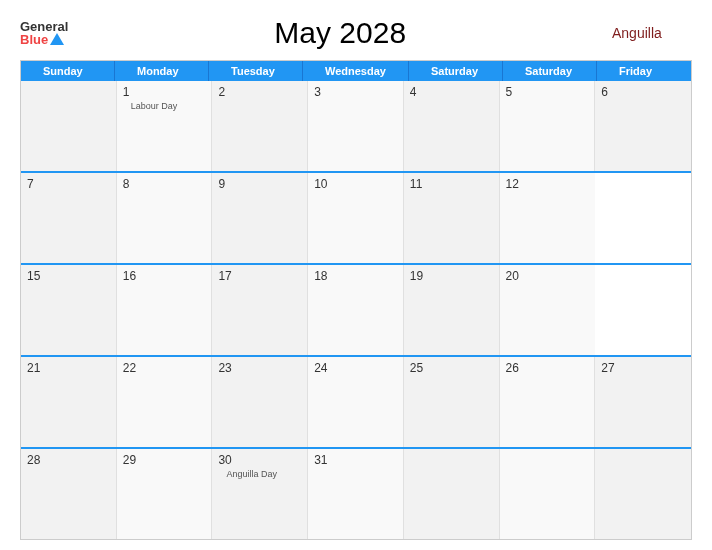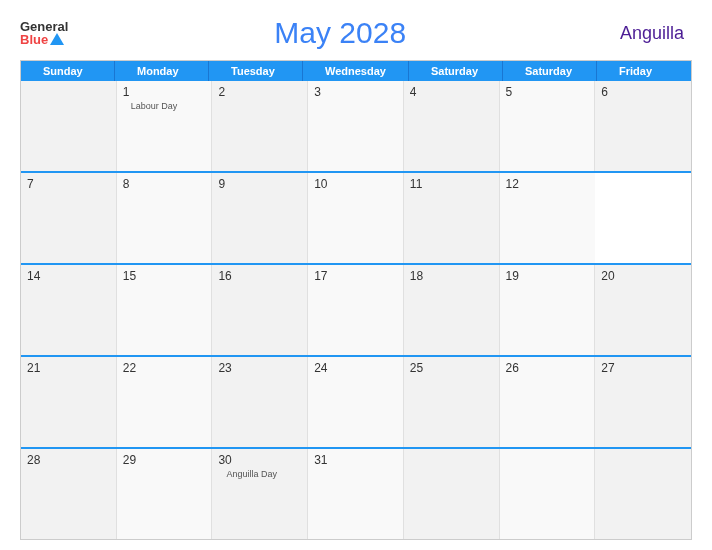--- a/index.html
+++ b/index.html
@@ -50,28 +50,28 @@
       border-left: 7px solid transparent;
       border-right: 7px solid transparent;
       border-bottom: 12px solid #2196F3;
       display: inline-block;
       margin-left: 2px;
       margin-bottom: 1px;
     }
     .title {
       font-size: 30px;
       font-weight: normal;
-      color: #3b82f6;
+      color: #000000;
       text-align: center;
       flex: 1;
     }
     .country {
-      font-size: 18px;
-      color: #4c1d95;
-      text-align: center;
+      font-size: 14px;
+      color: #7f1d1d;
+      text-align: left;
       min-width: 80px;
     }
     .calendar {
       flex: 1;
       display: flex;
       flex-direction: column;
       border: 1px solid #ccc;
     }
     .day-headers {
       display: grid;
@@ -200,23 +200,20 @@
           </div>
           <div class="day-cell">
             <span class="day-num">11</span>
           </div>
           <div class="day-cell">
             <span class="day-num">12</span>
           </div>
         </div>
         <div class="week-row">
           <div class="day-cell">
-            <span class="day-num">14</span>
-          </div>
-          <div class="day-cell">
             <span class="day-num">15</span>
           </div>
           <div class="day-cell">
             <span class="day-num">16</span>
           </div>
           <div class="day-cell">
             <span class="day-num">17</span>
           </div>
           <div class="day-cell">
             <span class="day-num">18</span>

